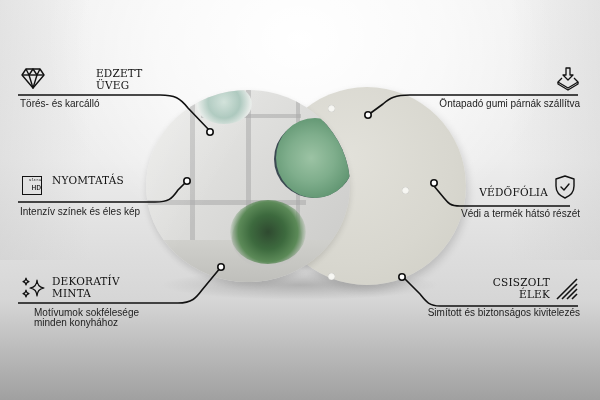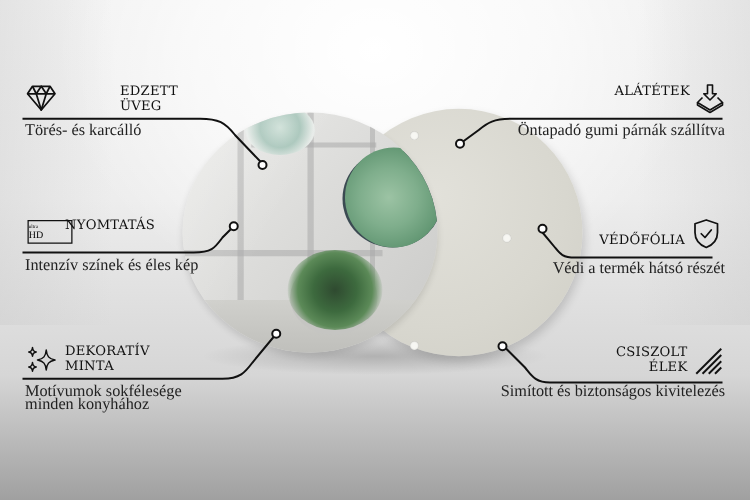--- a/index.html
+++ b/index.html
@@ -40,21 +40,21 @@
     background:linear-gradient(to bottom, #d0d0cc, #bcbcb8); }
   .plant { position:absolute; border-radius:50%; }
   .pot-top { position:absolute; border-radius:50%; }
 
   
   svg.lines { position:absolute; left:0; top:0; width:600px; height:400px; }
 
   
   .feature { position:absolute; }
   .f-title { font-family:"DejaVu Serif","Liberation Serif",serif; font-size:10.5px; font-weight:normal; color:#111; line-height:12px; letter-spacing:0.2px; }
-  .f-desc { font-family:Liberation Serif, serif; font-size:13px; color:#222; line-height:10px; }
+  .f-desc { font-family:Liberation Sans, sans-serif; font-size:10px; color:#222; line-height:10px; }
   .f-icon { position:absolute; }
   .left .f-title, .left .f-desc { text-align:left; }
   .right .f-title, .right .f-desc { text-align:right; }
 </style>
 </head>
 <body>
 
 <div class="stage">
   <div class="vignette-l"></div>
   <div class="vignette-r"></div>
@@ -122,21 +122,21 @@
       </g>
     </svg>
     <div style="position:absolute; left:34px; top:0;margin-left:44px;">
       <div class="f-title">EDZETT</div>
       <div class="f-title">ÜVEG</div>
     </div>
     <div class="f-desc" style="position:absolute; left:2px; top:32px; white-space:nowrap;">Törés- és karcálló</div>
   </div>
 
   <div class="feature left" style="left:18px; top:174px; width:200px;">
-    <div class="f-icon" style="left:4px; top:2px; width:36px; height:19px; border:1.4px solid #111; text-align:left; font-family:Liberation Serif, serif;">
+    <div class="f-icon" style="left:4px; top:2px; width:20px; height:19px; border:1.4px solid #111; text-align:right; font-family:Liberation Mono, monospace;">
       <div style="font-size:4px; line-height:5px; margin-top:1px;">ultra</div>
       <div style="font-size:8px; line-height:9px; font-weight:normal;">HD</div>
     </div>
     <div style="position:absolute; left:34px; top:0;">
       <div class="f-title">NYOMTATÁS</div>
     </div>
     <div class="f-desc" style="position:absolute; left:2px; top:33px; white-space:nowrap;">Intenzív színek és éles kép</div>
   </div>
 
   <div class="feature left" style="left:18px; top:275px; width:200px;">
@@ -144,29 +144,28 @@
       <g fill="none" stroke="#111" stroke-width="1.2" stroke-linejoin="round">
         <path d="M16 3 C16.5 8 18 10 23 11 C18 12 16.5 14 16 19 C15.5 14 14 12 9 11 C14 10 15.5 8 16 3 Z"></path>
         <path d="M5 1 C5.2 3.5 6 4.3 8 4.6 C6 4.9 5.2 5.7 5 8 C4.8 5.7 4 4.9 2 4.6 C4 4.3 4.8 3.5 5 1 Z"></path>
         <path d="M5 13 C5.2 15.5 6 16.3 8 16.6 C6 16.9 5.2 17.7 5 20 C4.8 17.7 4 16.9 2 16.6 C4 16.3 4.8 15.5 5 13 Z"></path>
       </g>
     </svg>
     <div style="position:absolute; left:34px; top:0;">
       <div class="f-title">DEKORATÍV</div>
       <div class="f-title">MINTA</div>
     </div>
-    <div style="position:absolute; left:2px; top:33px; white-space:nowrap;">
+    <div style="position:absolute; left:16px; top:33px; white-space:nowrap;">
       <div class="f-desc">Motívumok sokfélesége</div>
       <div class="f-desc">minden konyhához</div>
     </div>
   </div>
 
   <div class="feature right" style="left:380px; top:67px; width:200px;">
     <div style="position:absolute; right:28px; top:0; text-align:right;">
-      <div class="f-title">ALÁTÉTEK</div>
     </div>
     <svg class="f-icon" style="right:0; top:0;" width="24" height="24" viewBox="0 0 24 24">
       <g fill="none" stroke="#111" stroke-width="1.3" stroke-linejoin="round">
         <path d="M10 1 L14 1 L14 8 L17 8 L12 13 L7 8 L10 8 Z"></path>
         <path d="M6 11 L2 15 L12 21 L22 15 L18 11"></path>
         <path d="M2 15 L2 17 L12 23 L22 17 L22 15"></path>
       </g>
     </svg>
     <div class="f-desc" style="position:absolute; right:0; top:32px; white-space:nowrap; text-align:right;">Öntapadó gumi párnák szállítva</div>
   </div>

